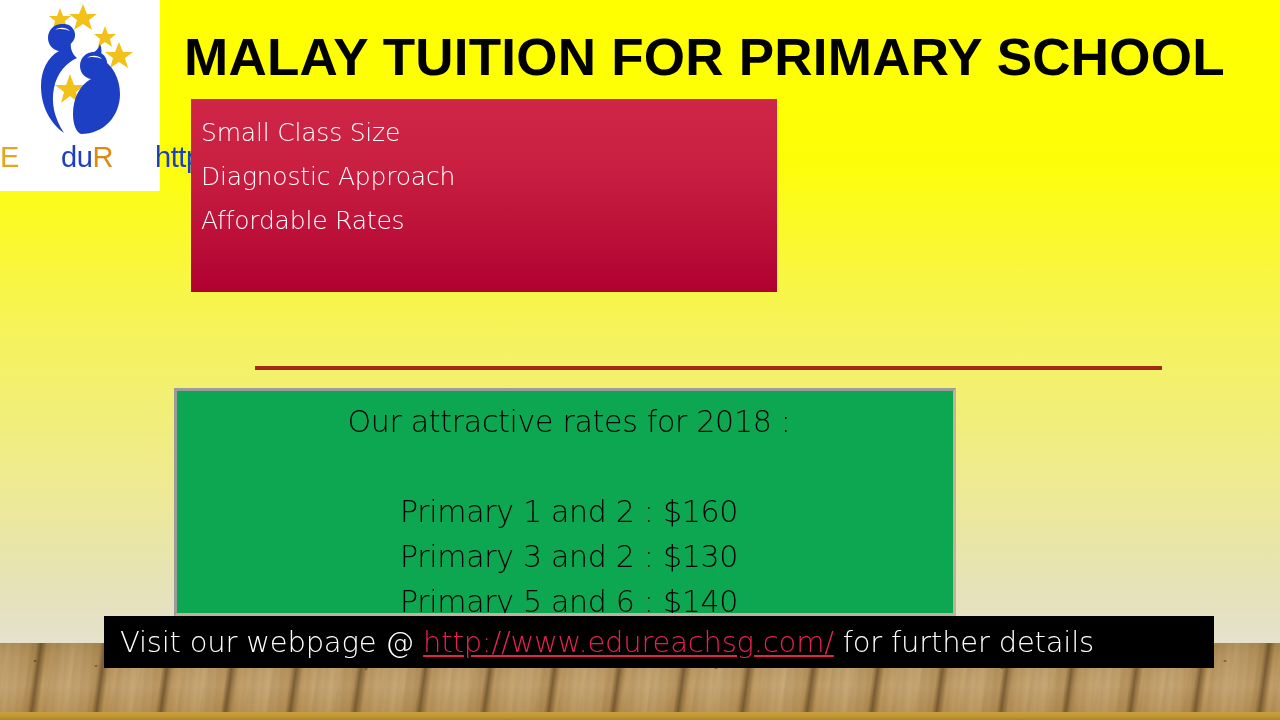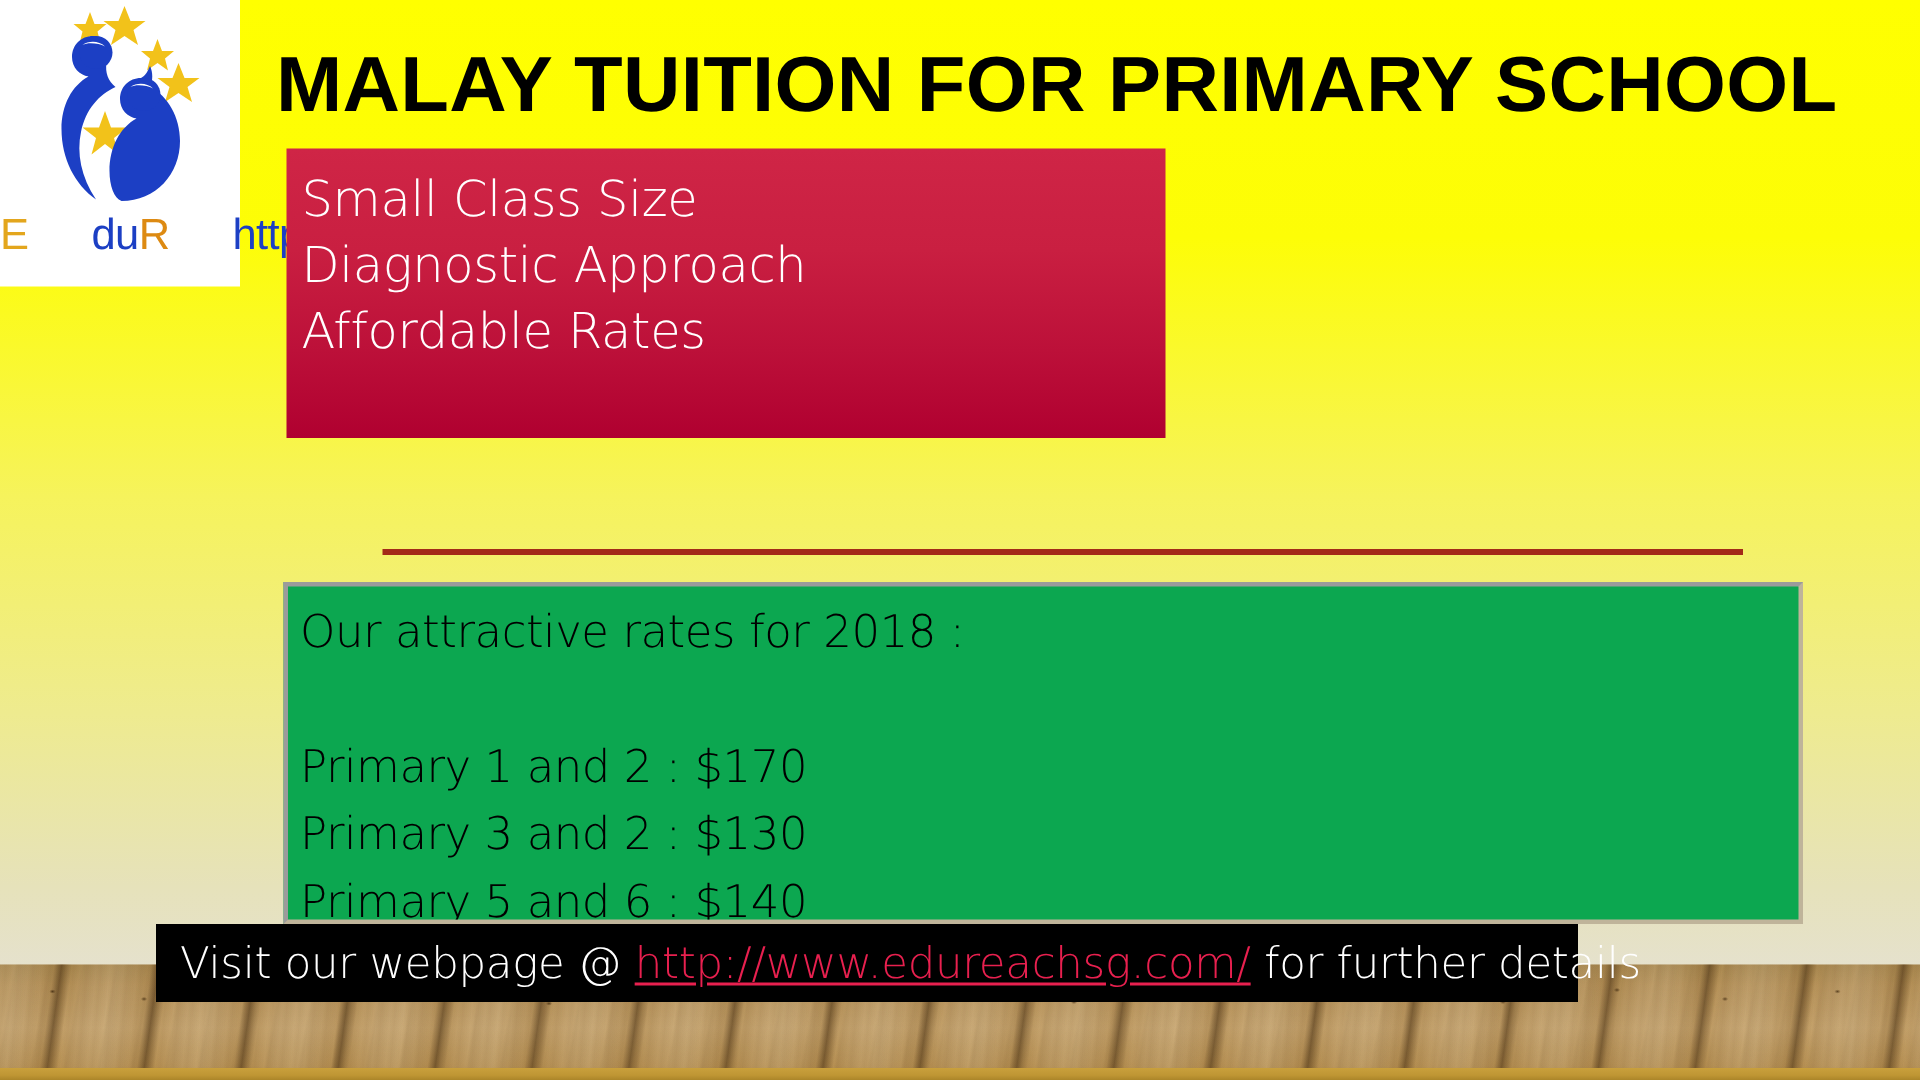--- a/index.html
+++ b/index.html
@@ -153,72 +153,73 @@
     left: 191px;
     top: 99px;
     width: 586px;
     height: 193px;
     background: linear-gradient(to bottom, #cf2546 0%, #c91f41 35%, #bc1039 70%, #b00030 100%);
     box-sizing: border-box;
     padding: 12px 0 0 10px;
   }
   #features-box .feature-line {
     font-family: "DejaVu Sans", sans-serif;
-    font-size: 33px;
+    font-size: 25px;
     line-height: 44px;
     color: #ffffff;
     white-space: nowrap;
     font-weight: 300;
     letter-spacing: -0.2px;
   }
 
   
   #divider {
     position: absolute;
     left: 255px;
     top: 366px;
     width: 907px;
     height: 4px;
     background: #a32a18;
   }
 
   
   #rates-box {
     position: absolute;
-    left: 189px;
+    left: 174px;
     top: 388px;
-    width: 1013px;
+    width: 782px;
     height: 228px;
     background: #0ca750;
     border: 3px solid #9b9b9b;
     border-right-color: #bfb49a;
     border-bottom-color: #bfb49a;
     box-sizing: border-box;
     overflow: hidden;
     padding: 8px 0 0 8px;
+    text-align: center;
   }
   #rates-box .rate-line {
     font-family: "DejaVu Sans", sans-serif;
     font-size: 30px;
     line-height: 45px;
     color: #000000;
     white-space: pre;
     font-weight: 300;
     letter-spacing: -0.3px;
   }
   #rates-box .rate-line.spacer {
     height: 45px;
   }
 
   
   #footer-banner {
     position: absolute;
     left: 104px;
     top: 616px;
-    width: 948px;
+    width: 1110px;
     height: 52px;
     background: #000000;
     display: flex;
     align-items: center;
     padding-left: 16px;
     box-sizing: border-box;
   }
   #footer-banner .footer-text {
     font-family: "DejaVu Sans", sans-serif;
     font-size: 29px;
@@ -277,21 +278,21 @@
     <div class="feature-line">Small Class Size</div>
     <div class="feature-line">Diagnostic Approach</div>
     <div class="feature-line">Affordable Rates</div>
   </div>
 
   <div id="divider"></div>
 
   <div id="rates-box">
     <div class="rate-line">Our attractive rates for 2018 :</div>
     <div class="rate-line spacer"></div>
-    <div class="rate-line">Primary 1 and 2 : $170</div>
+    <div class="rate-line">Primary 1 and 2 : $160</div>
     <div class="rate-line">Primary 3 and 2 : $130</div>
     <div class="rate-line">Primary 5 and 6 : $140</div>
   </div>
 
   <div id="footer-banner">
     <div class="footer-text"><span>Visit our webpage @ </span><a class="footer-link" href="#">http://www.edureachsg.com/</a><span> for further details</span></div>
   </div>
 
 </div>
 

